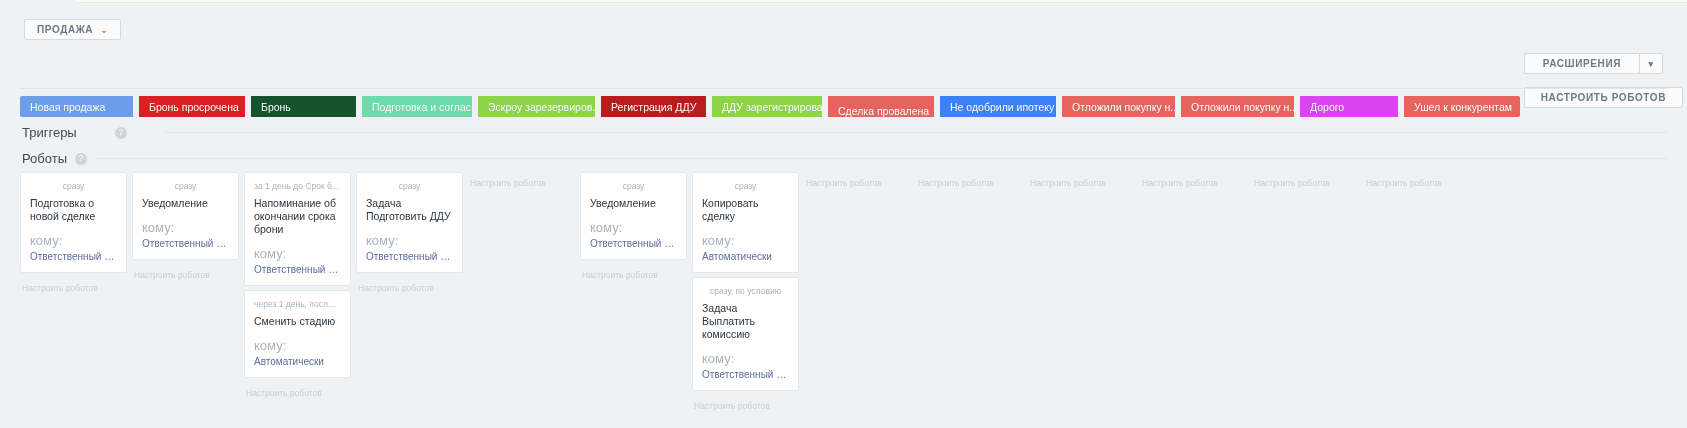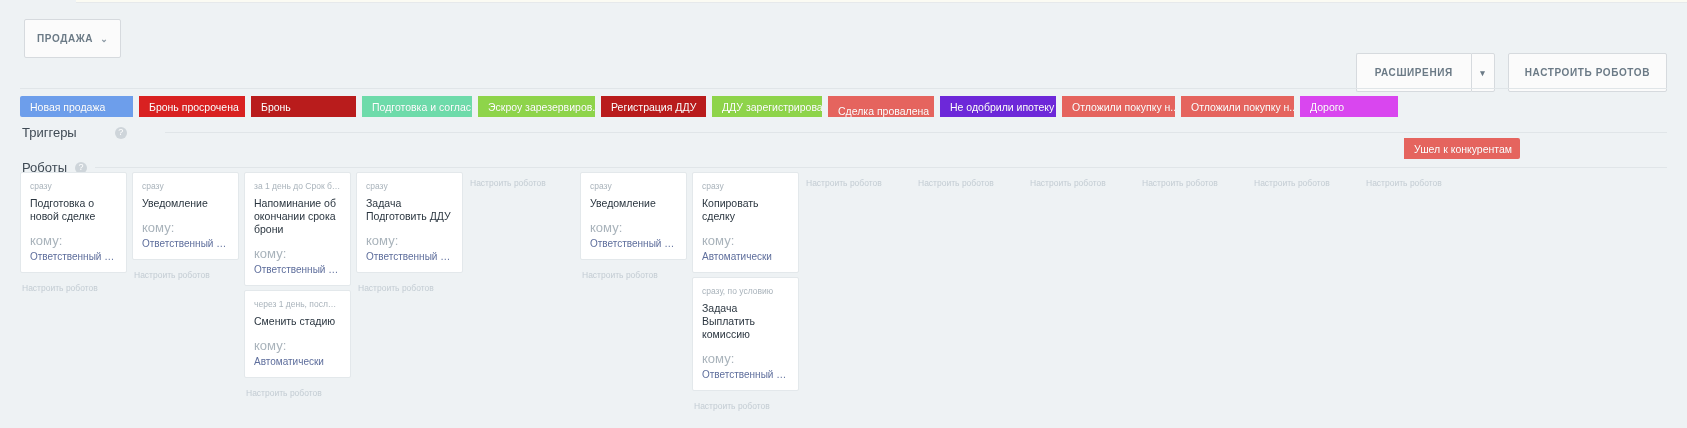--- a/index.html
+++ b/index.html
@@ -22,37 +22,37 @@
     background: #fbfbf3;
     border-bottom: 1px solid #e6e9eb;
   }
 
   
   .toolbar {
     position: absolute; left: 0; top: 10px; width: 1687px; height: 78px;
   }
   .btn {
     display: inline-flex; align-items: center; justify-content: center;
-    height: 39px; padding: 0 12px;
+    height: 21px; padding: 0 12px;
     background: #fbfbfb;
     border: 1px solid #d6dade;
     border-radius: 2px;
     color: #6b7a86;
     font-size: 10px;
     letter-spacing: .6px;
     font-weight: 600;
     white-space: nowrap;
     cursor: pointer;
     user-select: none;
   }
   .btn .chev { margin-left: 7px; font-size: 9px; color: #8a98a3; }
 
   #sale-select { position: absolute; left: 24px; top: 9px; }
 
-  .right-tools { position: absolute; right: 20px; top: 43px; display: flex; gap: 13px; }
+  .right-tools { position: absolute; right: 4px; top: 43px; display: flex; gap: 13px; flex-direction: column; }
   .split { display: flex; }
   .split .main-part { border-radius: 2px 0 0 2px; border-right: none; padding: 0 18px; }
   .split .arrow-part {
     border-radius: 0 2px 2px 0; width: 24px; padding: 0;
     display: flex; align-items: center; justify-content: center; font-size: 9px;
   }
   #configure-robots-button { padding: 0 16px; }
 
   .divider {
     position: absolute; left: 20px; right: 20px; top: 88px;
@@ -77,38 +77,38 @@
   .stage .lbl { position: relative; z-index: 2; text-shadow: 0 0 1px rgba(0,0,0,.12); }
   .stage::after {
     content: ""; position: absolute; right: -10px; top: 0;
     width: 0; height: 0;
     border-top: 10.5px solid transparent;
     border-bottom: 10.5px solid transparent;
     border-left: 10px solid var(--c);
     z-index: 1;
   }
   .stage.first { border-radius: 2px 0 0 2px; }
-  .stage.last { border-radius: 0 2px 2px 0; padding-right: 3px; margin-top: 42px; }
+  .stage.last { border-radius: 0 2px 2px 0; padding-right: 3px; }
   .stage.last::after { display: none; }
 
   
   .section-head {
     position: absolute; left: 22px; right: 20px;
     display: flex; align-items: center; gap: 8px;
   }
   .section-head .title { font-size: 13px; color: #3f4a54; white-space: nowrap; }
   .section-head .qmark {
     width: 12px; height: 12px; border-radius: 50%;
     background: #ced5da; color: #fff; font-size: 9px;
     display: flex; align-items: center; justify-content: center;
     line-height: 1; cursor: pointer; flex: none;
   }
   .section-head .rule { flex: 1 1 auto; height: 1px; background: #e0e5e8; }
   #triggers-section { top: 125px; gap: 38px; }
-  #robots-section { top: 160px; }
+  #robots-section { top: 151px; }
 
   
   .board {
     position: absolute; left: 20px; top: 172px;
     display: flex; align-items: flex-start;
     height: 250px;
   }
   .column {
     width: 107px;
     margin-right: 5px;
@@ -120,21 +120,21 @@
     border: 1px solid #e3e8eb;
     border-radius: 2px;
     padding: 8px 9px 10px 9px;
     margin-bottom: 4px;
     min-height: 88px;
     display: flex; flex-direction: column;
     cursor: pointer;
   }
   .card .when {
     font-size: 8.5px; color: #a9b3bb; margin-bottom: 6px;
-    white-space: nowrap; overflow: hidden; text-overflow: ellipsis;
+    white-space: nowrap; overflow: hidden; text-overflow: ellipsis; text-align: center;
   }
   .card .name {
     font-size: 10.5px; color: #2b3640; line-height: 13px;
     margin-bottom: auto;
   }
   .card .to-label { font-size: 13px; color: #a9b3bb; margin-top: 10px; }
   .card .to-value {
     font-size: 10px; color: #5e6e9c; margin-top: 3px;
     white-space: nowrap; overflow: hidden; text-overflow: ellipsis;
   }
@@ -176,39 +176,39 @@
 
   <div class="divider"></div>
 
   <div class="stages" id="stages">
       <div class="stage first" style="--c: #6d9eeb; background: rgb(109, 158, 235); width: 113px;">
         <span class="lbl">Новая продажа</span>
       </div>
       <div class="stage" style="--c: #d92121; background: rgb(217, 33, 33); width: 106px;">
         <span class="lbl">Бронь просрочена</span>
       </div>
-      <div class="stage" style="--c: #78cfdb; background: #b91c1c; width: 105px;">
+      <div class="stage" style="--c: #78cfdb; background: #14532d; width: 105px;">
         <span class="lbl">Бронь</span>
       </div>
       <div class="stage" style="--c: #6edbaa; background: rgb(110, 219, 170); width: 110px;">
         <span class="lbl">Подготовка и соглас...</span>
       </div>
       <div class="stage" style="--c: #8ed44a; background: rgb(142, 212, 74); width: 117px;">
         <span class="lbl">Эскроу зарезервиров...</span>
       </div>
       <div class="stage" style="--c: #64c2e8; background: #b91c1c; width: 105px;">
         <span class="lbl">Регистрация ДДУ</span>
       </div>
       <div class="stage" style="--c: #8ed44a; background: rgb(142, 212, 74); width: 110px;">
         <span class="lbl">ДДУ зарегистрирован</span>
       </div>
       <div class="stage" style="--c: #e5645e; background: rgb(229, 100, 94); width: 106px; align-items: flex-end;">
         <span class="lbl">Сделка провалена</span>
       </div>
-      <div class="stage" style="--c: #e5645e; background: #6d28d9; width: 116px;">
+      <div class="stage" style="--c: #e5645e; background: #3b82f6; width: 116px;">
         <span class="lbl">Не одобрили ипотеку</span>
       </div>
       <div class="stage" style="--c: #e5645e; background: rgb(229, 100, 94); width: 113px;">
         <span class="lbl">Отложили покупку н...</span>
       </div>
       <div class="stage" style="--c: #e5645e; background: rgb(229, 100, 94); width: 113px;">
         <span class="lbl">Отложили покупку н...</span>
       </div>
       <div class="stage" style="--c: #e5645e; background: #d946ef; width: 98px;">
         <span class="lbl">Дорого</span>

